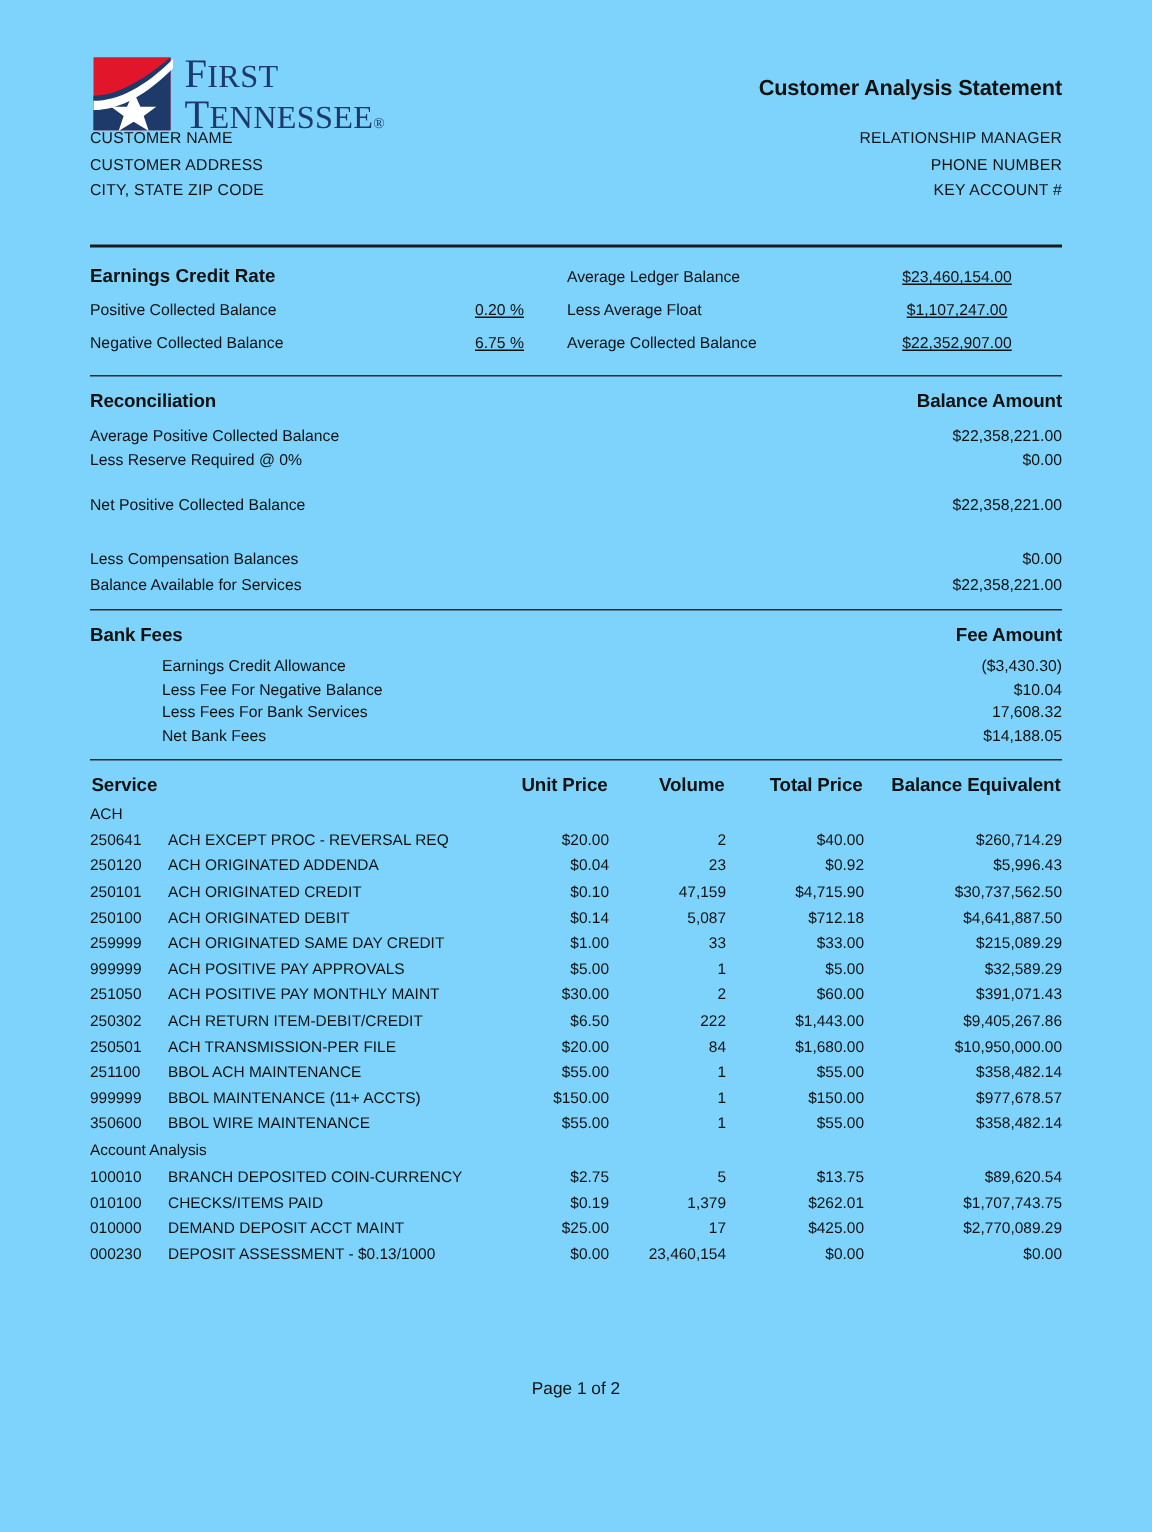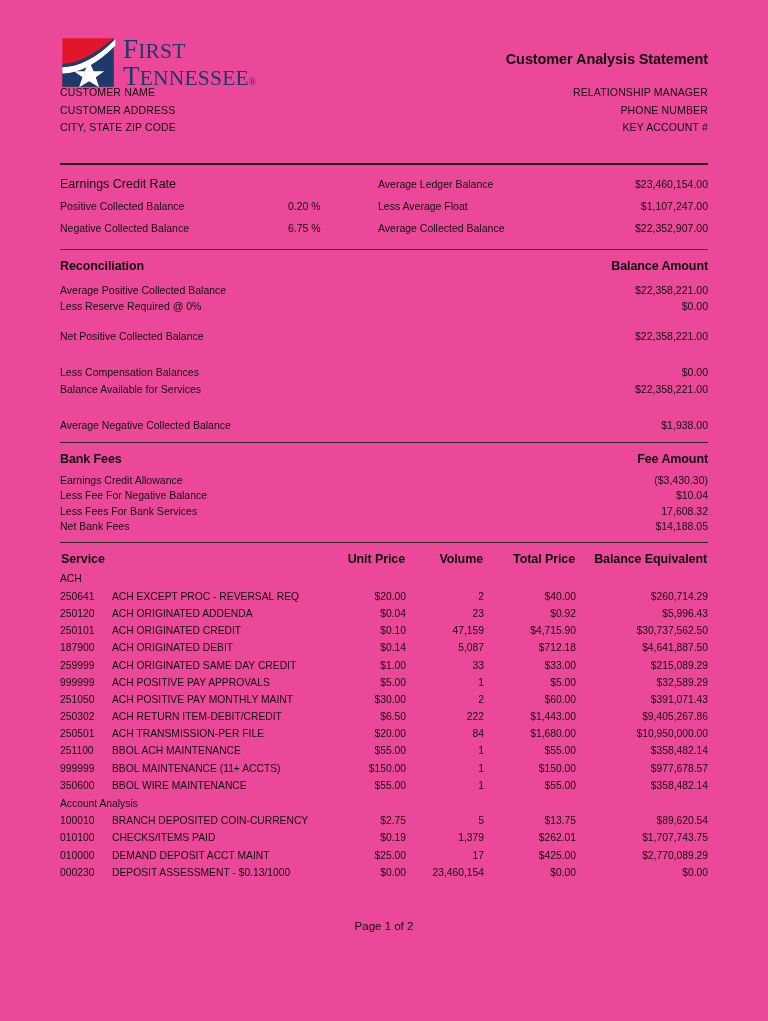--- a/index.html
+++ b/index.html
@@ -13,21 +13,21 @@
     width: 768px;
     height: 1021px;
     font-family: "Liberation Sans", sans-serif;
     color: #111111;
     overflow: hidden;
   }
   .page {
     position: relative;
     width: 768px;
     height: 1021px;
-    background: #ec4899;
+    background: #7dd3fc;
     padding: 0 60px;
   }
 
   
   .header {
     position: relative;
     height: 68px;
     padding-top: 36px;
   }
   .brand {
@@ -110,23 +110,23 @@
     position: relative;
   }
   .ecr-grid {
     display: grid;
     grid-template-columns: 228px 90px 1fr 140px;
     row-gap: 0;
     align-items: baseline;
     font-size: 10.5px;
   }
   .ecr-grid > div { padding: 4.5px 0; line-height: 13px; }
-  .ecr-title-cell { font-size: 12.5px; font-weight: normal; padding-bottom: 4px !important; }
-  .ecr-pct { text-align: left; }
-  .ecr-amt { text-align: right; }
+  .ecr-title-cell { font-size: 12.5px; font-weight: bold; padding-bottom: 4px !important; }
+  .ecr-pct { text-align: center; text-decoration: underline; }
+  .ecr-amt { text-align: center; text-decoration: underline; }
 
   
   .recon {
     padding-top: 9px;
     padding-bottom: 8px;
   }
   .kv-list { font-size: 10.5px; margin-top: 9px; }
   .kv-row {
     display: flex;
     justify-content: space-between;
@@ -135,21 +135,21 @@
   .kv-row.gap-top { margin-top: 13px; align-items: center; }
   .kv-row.gap-top-lg { margin-top: 20px; gap: 44px; }
   .kv-label { white-space: nowrap; }
   .kv-value { white-space: nowrap; text-align: right; }
 
   
   .fees {
     padding-top: 9px;
     padding-bottom: 7px;
   }
-  .fees .kv-list { margin-top: 7px; }
+  .fees .kv-list { margin-top: 7px; margin-left: 48px; }
   .fees .kv-row { line-height: 15.5px; }
 
   
   .svc {
     padding-top: 8px;
   }
   table.svc-table {
     width: 100%;
     border-collapse: collapse;
     font-size: 10.3px;
@@ -266,24 +266,20 @@
         <span class="kv-label">Net Positive Collected Balance</span>
         <span class="kv-value">$22,358,221.00</span>
       </div>
       <div class="kv-row gap-top-lg">
         <span class="kv-label">Less Compensation Balances</span>
         <span class="kv-value">$0.00</span>
       </div>
       <div class="kv-row">
         <span class="kv-label">Balance Available for Services</span>
         <span class="kv-value">$22,358,221.00</span>
-      </div>
-      <div class="kv-row gap-top-lg">
-        <span class="kv-label">Average Negative Collected Balance</span>
-        <span class="kv-value">$1,938.00</span>
       </div>
     </div>
   </div>
 
   <hr class="rule-med">
 
   <div class="fees">
     <div class="sec-head-row">
       <div class="sec-head">Bank Fees</div>
       <div class="sec-head">Fee Amount</div>
@@ -343,21 +339,21 @@
           </tr>
           <tr>
             <td class="c-code">250101</td>
             <td class="c-desc">ACH ORIGINATED CREDIT</td>
             <td class="c-num">$0.10</td>
             <td class="c-num">47,159</td>
             <td class="c-num">$4,715.90</td>
             <td class="c-num">$30,737,562.50</td>
           </tr>
           <tr>
-            <td class="c-code">187900</td>
+            <td class="c-code">250100</td>
             <td class="c-desc">ACH ORIGINATED DEBIT</td>
             <td class="c-num">$0.14</td>
             <td class="c-num">5,087</td>
             <td class="c-num">$712.18</td>
             <td class="c-num">$4,641,887.50</td>
           </tr>
           <tr>
             <td class="c-code">259999</td>
             <td class="c-desc">ACH ORIGINATED SAME DAY CREDIT</td>
             <td class="c-num">$1.00</td>

